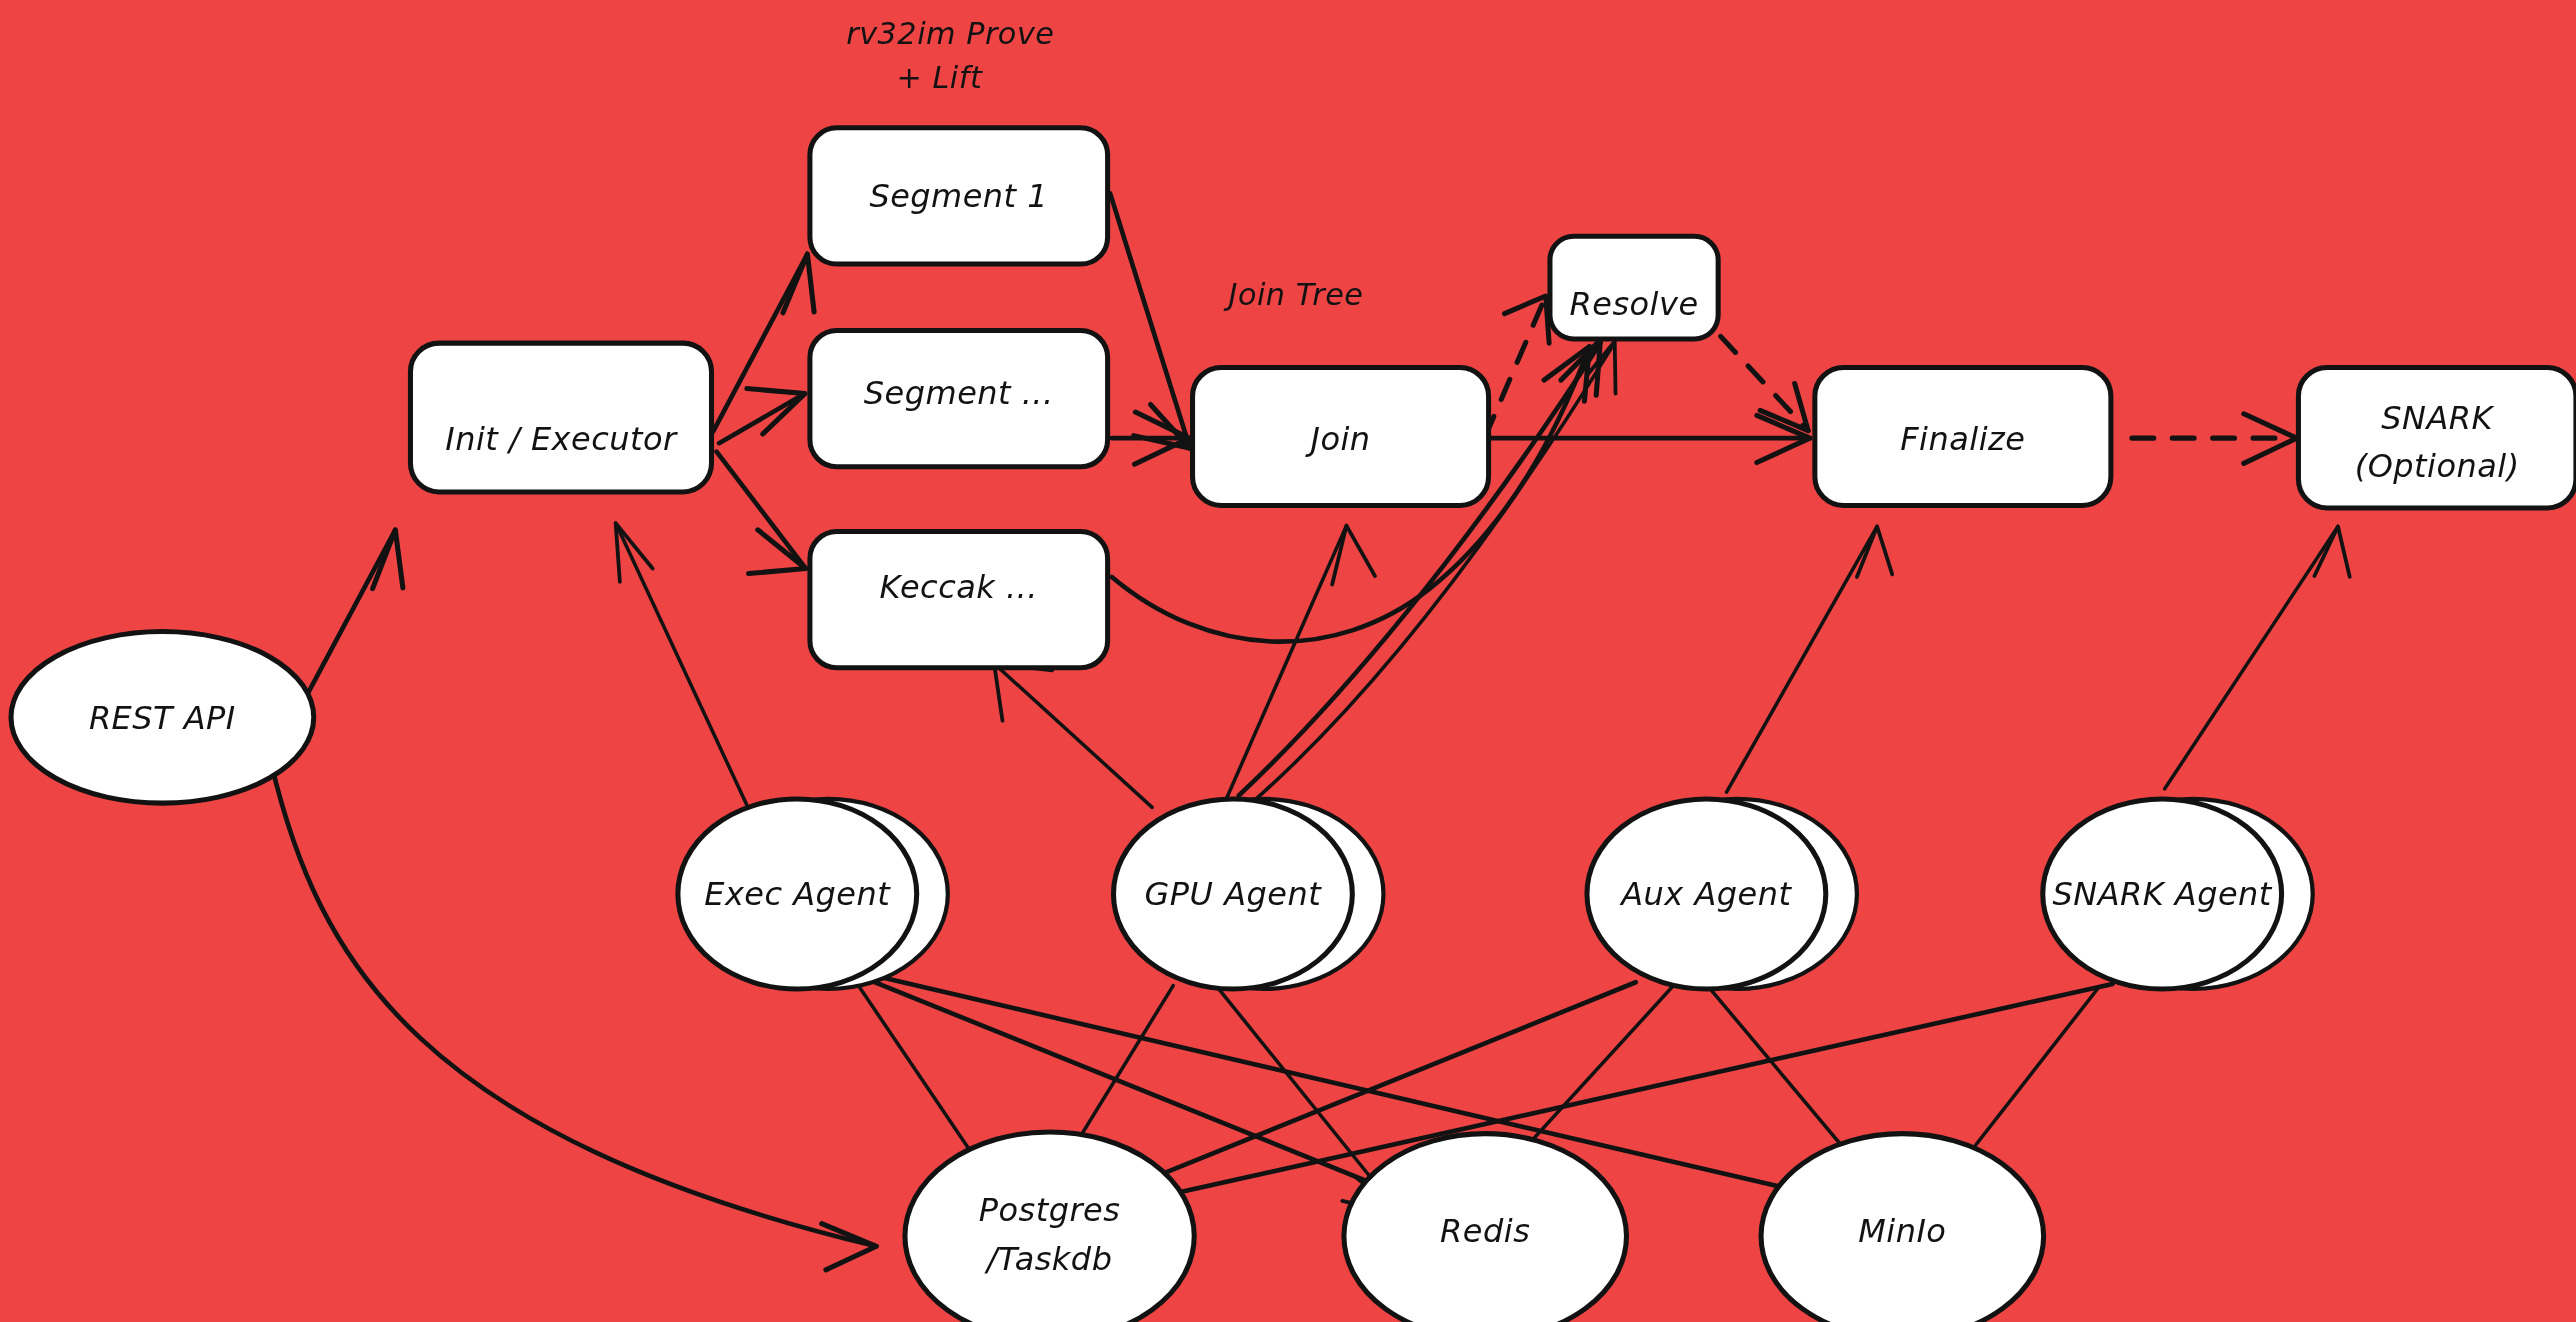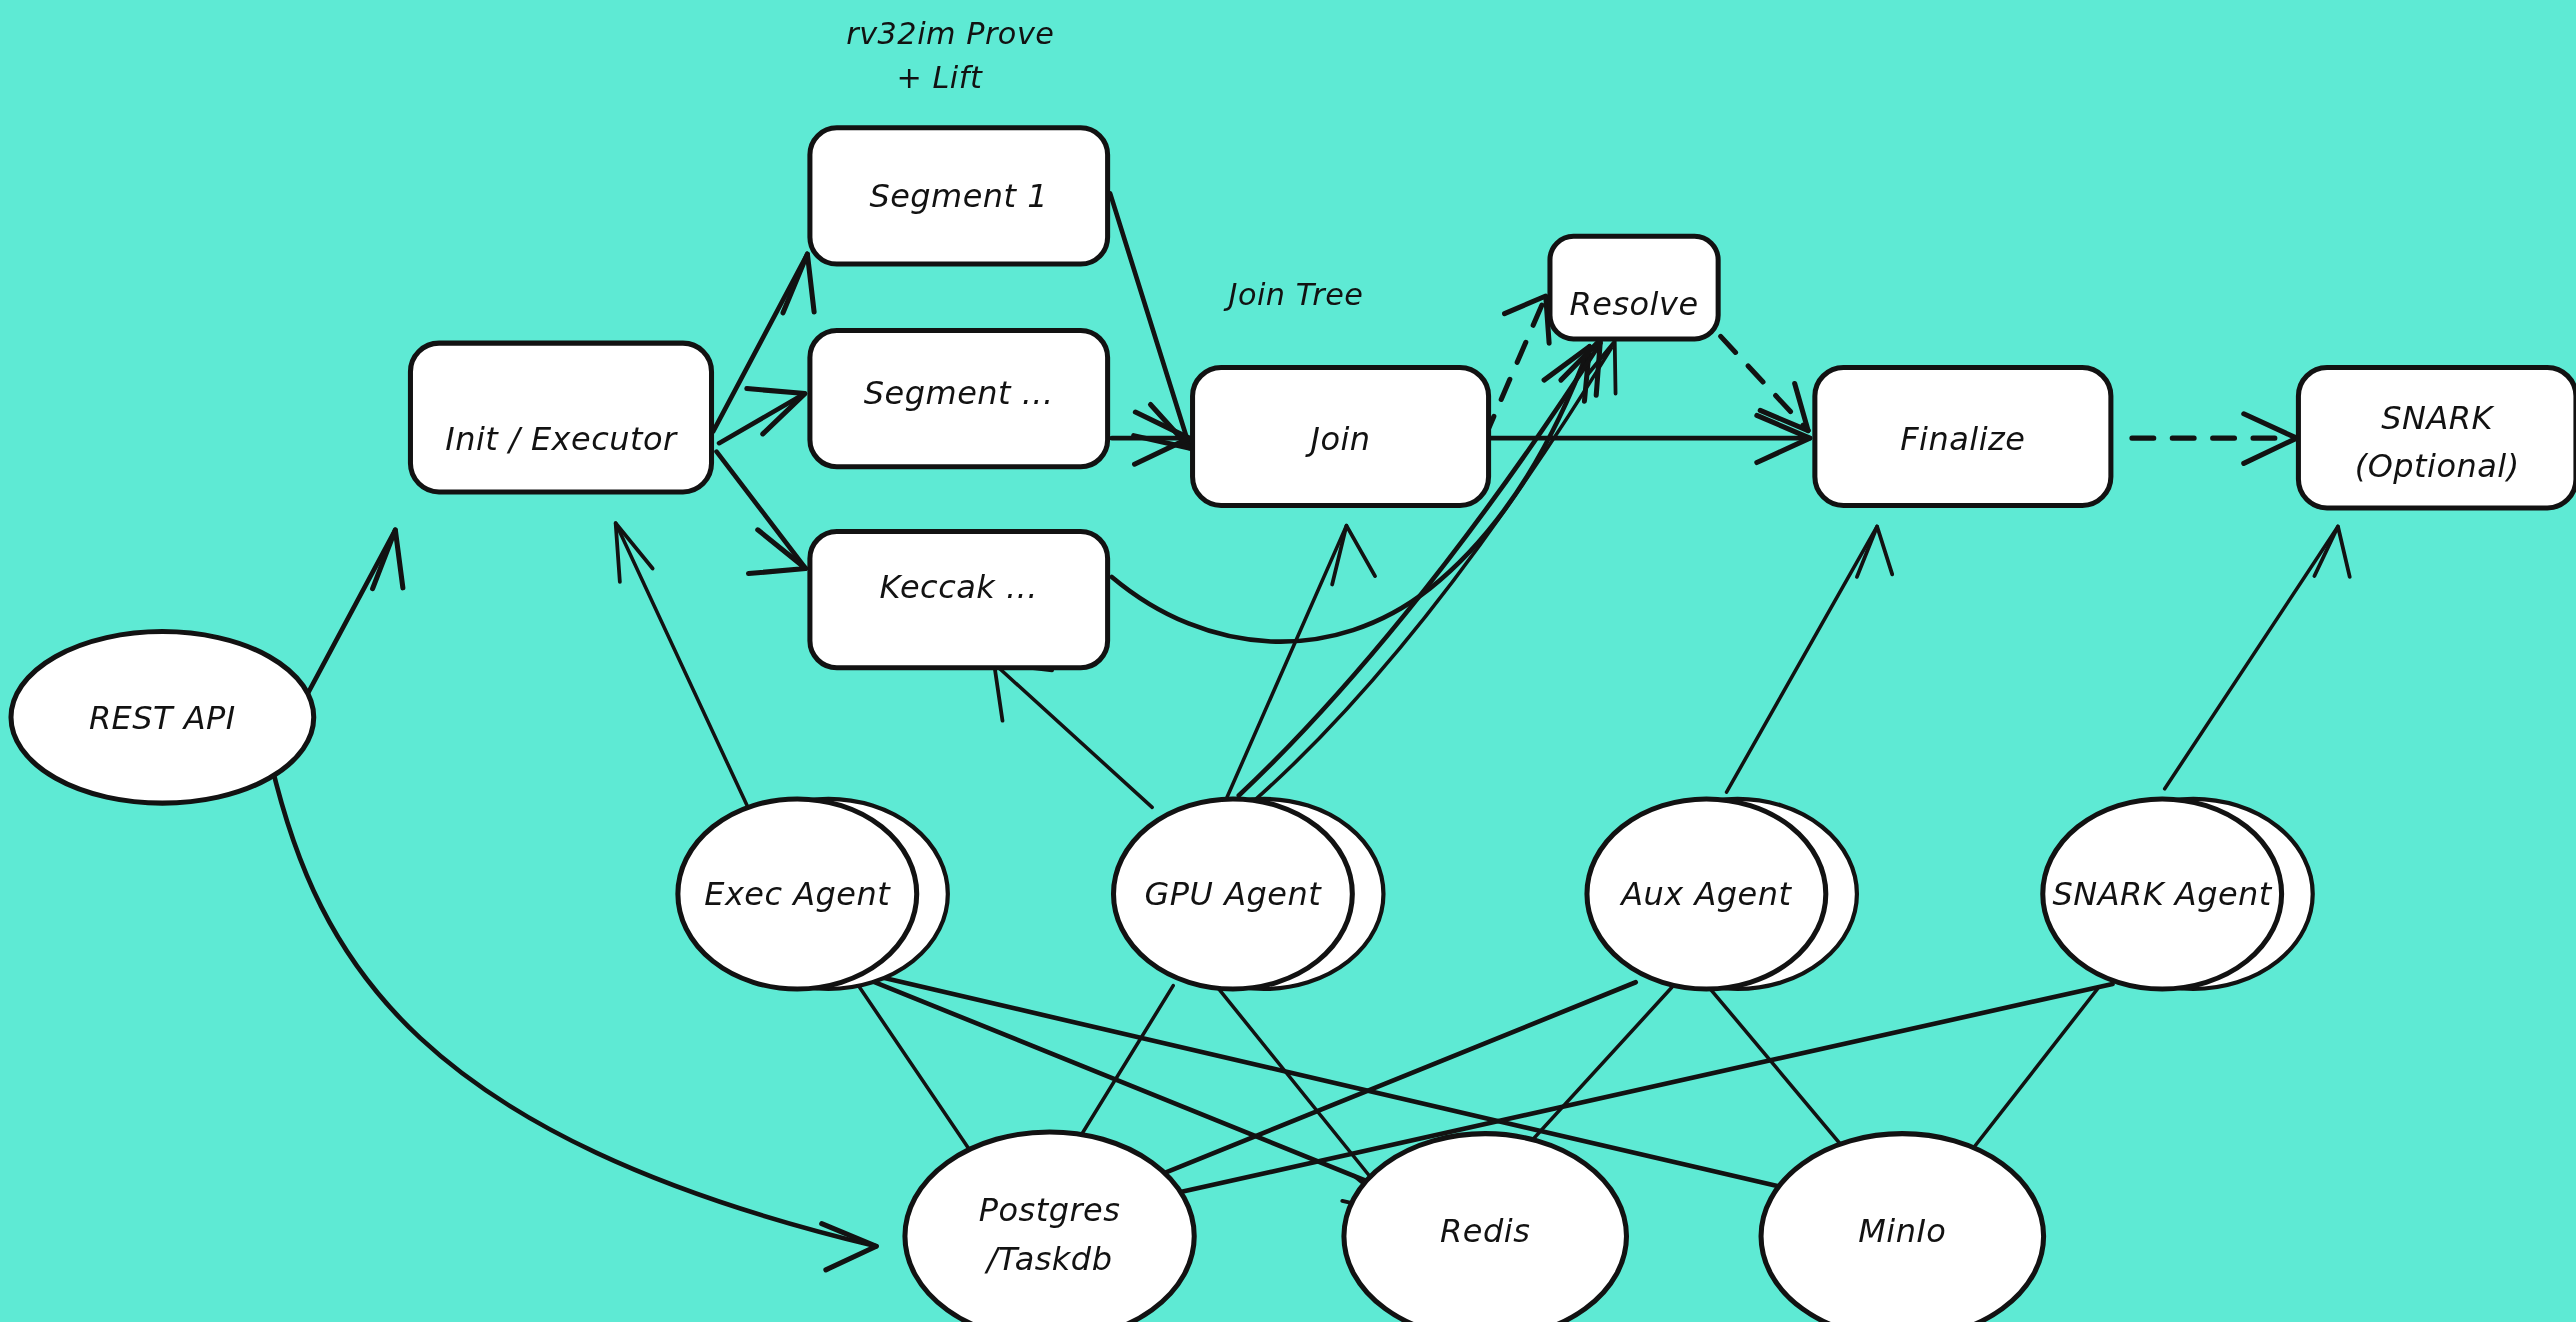--- a/index.html
+++ b/index.html
@@ -11,21 +11,21 @@
   body {
     width: 2576px;
     height: 1322px;
     overflow: hidden;
     font-family: "DejaVu Sans", sans-serif;
   }
   #canvas-wrap {
     position: relative;
     width: 2576px;
     height: 1322px;
-    background: #5eead4;
+    background: #ef4444;
   }
   svg#diagram {
     display: block;
     width: 2576px;
     height: 1322px;
   }
   .node-shape {
     fill: #ffffff;
     stroke: #121212;
     stroke-width: 6;

